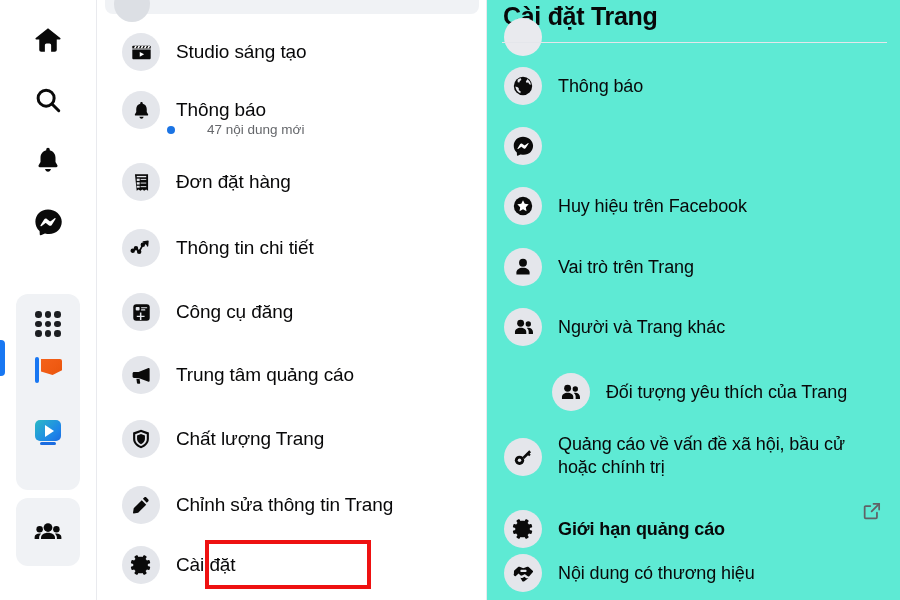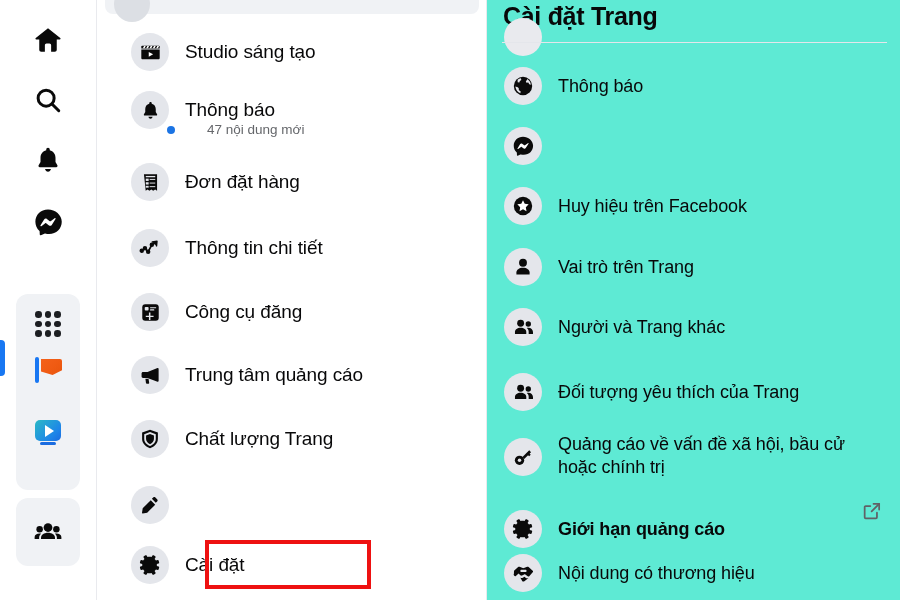--- a/index.html
+++ b/index.html
@@ -92,21 +92,21 @@
     background: #f0f2f5;
     border-radius: 8px;
   }
   .mid-hover-strip .cstub {
     position: absolute; left: 9px; top: 22px;
     width: 36px; height: 36px; border-radius: 50%;
     background: #dcdfe4;
   }
   .mitem {
     position: absolute;
-    left: 25px;
+    left: 16px;
     width: 374px; height: 52px;
     display: flex; align-items: center;
     cursor: pointer;
     border-radius: 8px;
   }
   .mcircle {
     flex: 0 0 38px; width: 38px; height: 38px;
     border-radius: 50%;
     background: #e4e6eb;
     display: flex; align-items: center; justify-content: center;
@@ -401,20 +401,21 @@
 
     <div class="mitem" style="top:479px;">
       <div class="mcircle">
         <span>
           <svg width="21" height="21" viewBox="0 0 24 24" fill="#0a0a0a">
             <path d="M17.3 2.6c-.5-.5-1.4-.5-1.9 0l-1.8 1.8 4.4 4.4 1.8-1.8c.5-.5.5-1.4 0-1.9z"></path>
             <path d="M12.3 5.9 3.1 15.1l-.8 5.1c-.1.5.3.9.8.8l5.1-.8 9.2-9.2z"></path>
           </svg>
         </span>
       </div>
+      <div class="mlabel">Chỉnh sửa thông tin Trang</div>
     </div>
 
     <div class="mitem" style="top:539px;">
       <div class="mcircle">
         <span>
           <svg width="22" height="22" viewBox="0 0 24 24" fill="#0a0a0a">
             <path d="M12 8.2a3.8 3.8 0 1 0 0 7.6 3.8 3.8 0 0 0 0-7.6zm9.3 5.5-1.9-.5c.1-.4.1-.8.1-1.2s0-.8-.1-1.2l1.9-.5c.5-.1.8-.6.7-1.1l-.5-1.9c-.1-.5-.6-.8-1.1-.7l-1.9.5c-.4-.6-.9-1.2-1.5-1.7l1-1.7c.3-.4.1-1-.3-1.3l-1.7-1c-.4-.3-1-.1-1.3.3l-1 1.7c-.7-.2-1.4-.3-2.2-.3s-1.5.1-2.2.3l-1-1.7c-.3-.4-.8-.6-1.3-.3l-1.7 1c-.4.3-.6.8-.3 1.3l1 1.7c-.6.5-1.1 1-1.5 1.7l-1.9-.5c-.5-.1-1 .2-1.1.7l-.5 1.9c-.1.5.2 1 .7 1.1l1.9.5c-.1.4-.1.8-.1 1.2s0 .8.1 1.2l-1.9.5c-.5.1-.8.6-.7 1.1l.5 1.9c.1.5.6.8 1.1.7l1.9-.5c.4.6.9 1.2 1.5 1.7l-1 1.7c-.3.4-.1 1 .3 1.3l1.7 1c.4.3 1 .1 1.3-.3l1-1.7c.7.2 1.4.3 2.2.3s1.5-.1 2.2-.3l1 1.7c.3.4.8.6 1.3.3l1.7-1c.4-.3.6-.8.3-1.3l-1-1.7c.6-.5 1.1-1 1.5-1.7l1.9.5c.5.1 1-.2 1.1-.7l.5-1.9c.1-.5-.2-1-.7-1.1z"></path>
           </svg>
         </span>
       </div>
@@ -484,21 +485,21 @@
             <circle cx="9" cy="7.6" r="3.6"></circle>
             <circle cx="17" cy="8.4" r="2.8"></circle>
             <path d="M9 12.3c-3.4 0-5.9 1.9-5.9 4.3v2.1h11.8v-2.1c0-2.4-2.5-4.3-5.9-4.3z"></path>
             <path d="M17 12.3c-.6 0-1.1 0-1.6.1 1.2.9 2 2.2 2 3.7v2.6h4.5v-2.1c0-2.1-2-4.3-4.9-4.3z"></path>
           </svg>
         </span>
       </div>
       <div class="rlabel">Người và Trang khác</div>
     </div>
 
-    <div class="ritem" style="top:373px;">
+    <div class="ritem" style="top:373px;justify-content:center;">
       <div class="rcircle">
         <span>
           <svg width="23" height="23" viewBox="0 0 24 24" fill="#0a0a0a">
             <circle cx="9" cy="7.6" r="3.6"></circle>
             <circle cx="17" cy="8.4" r="2.8"></circle>
             <path d="M9 12.3c-3.4 0-5.9 1.9-5.9 4.3v2.1h11.8v-2.1c0-2.4-2.5-4.3-5.9-4.3z"></path>
             <path d="M17 12.3c-.6 0-1.1 0-1.6.1 1.2.9 2 2.2 2 3.7v2.6h4.5v-2.1c0-2.1-2-4.3-4.9-4.3z"></path>
           </svg>
         </span>
       </div>

